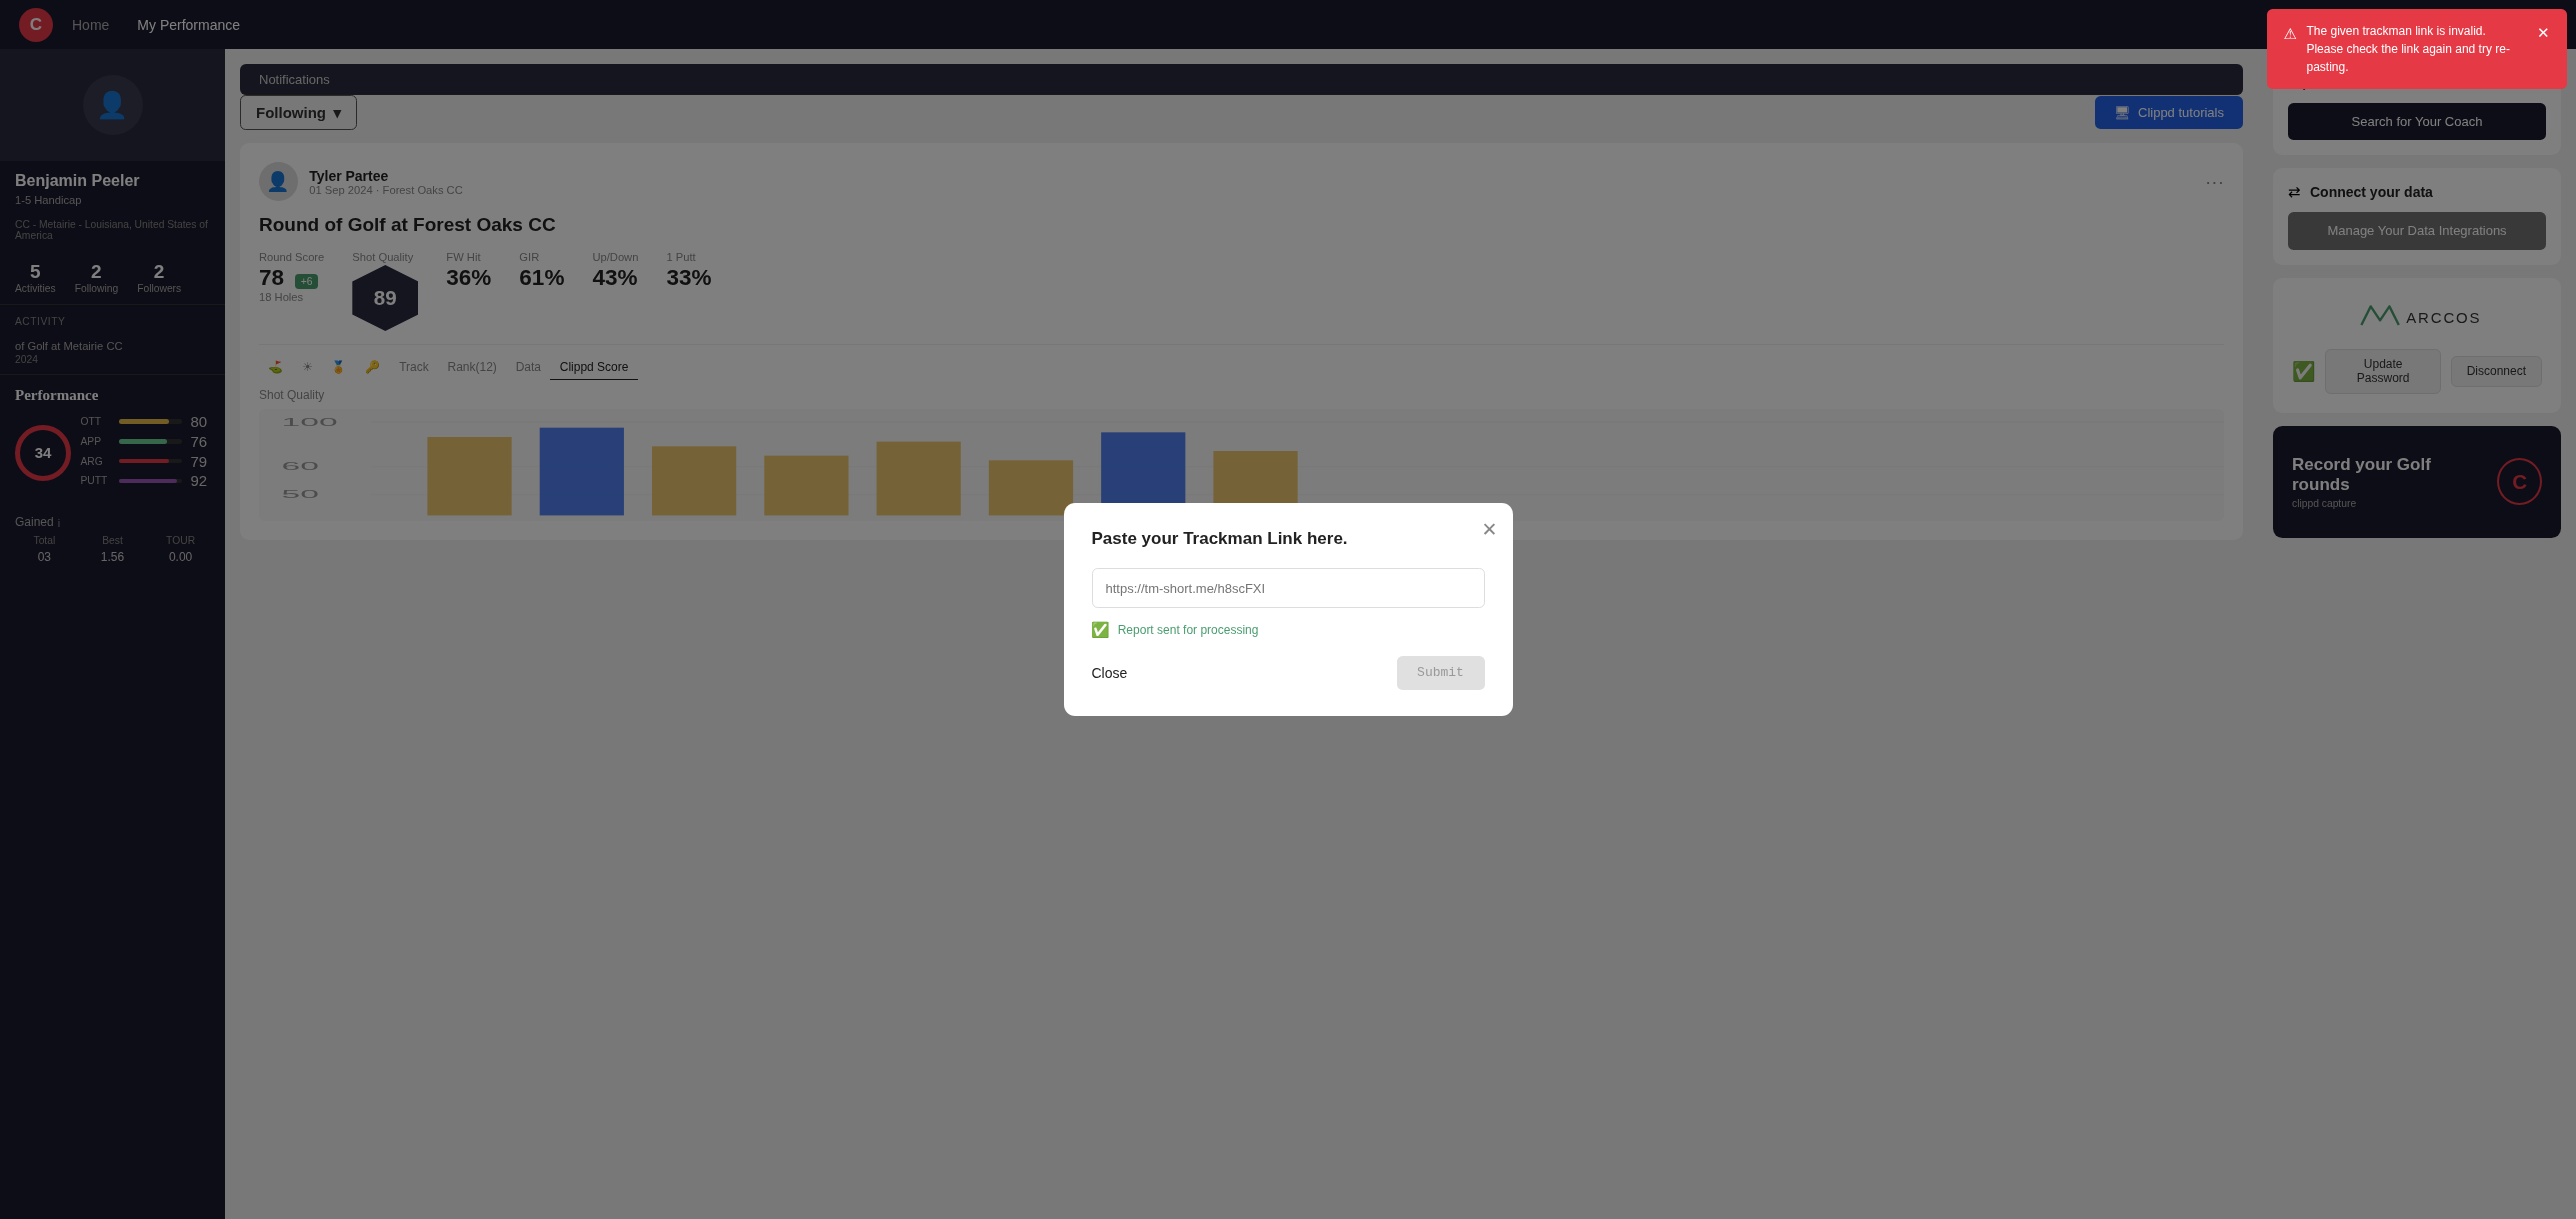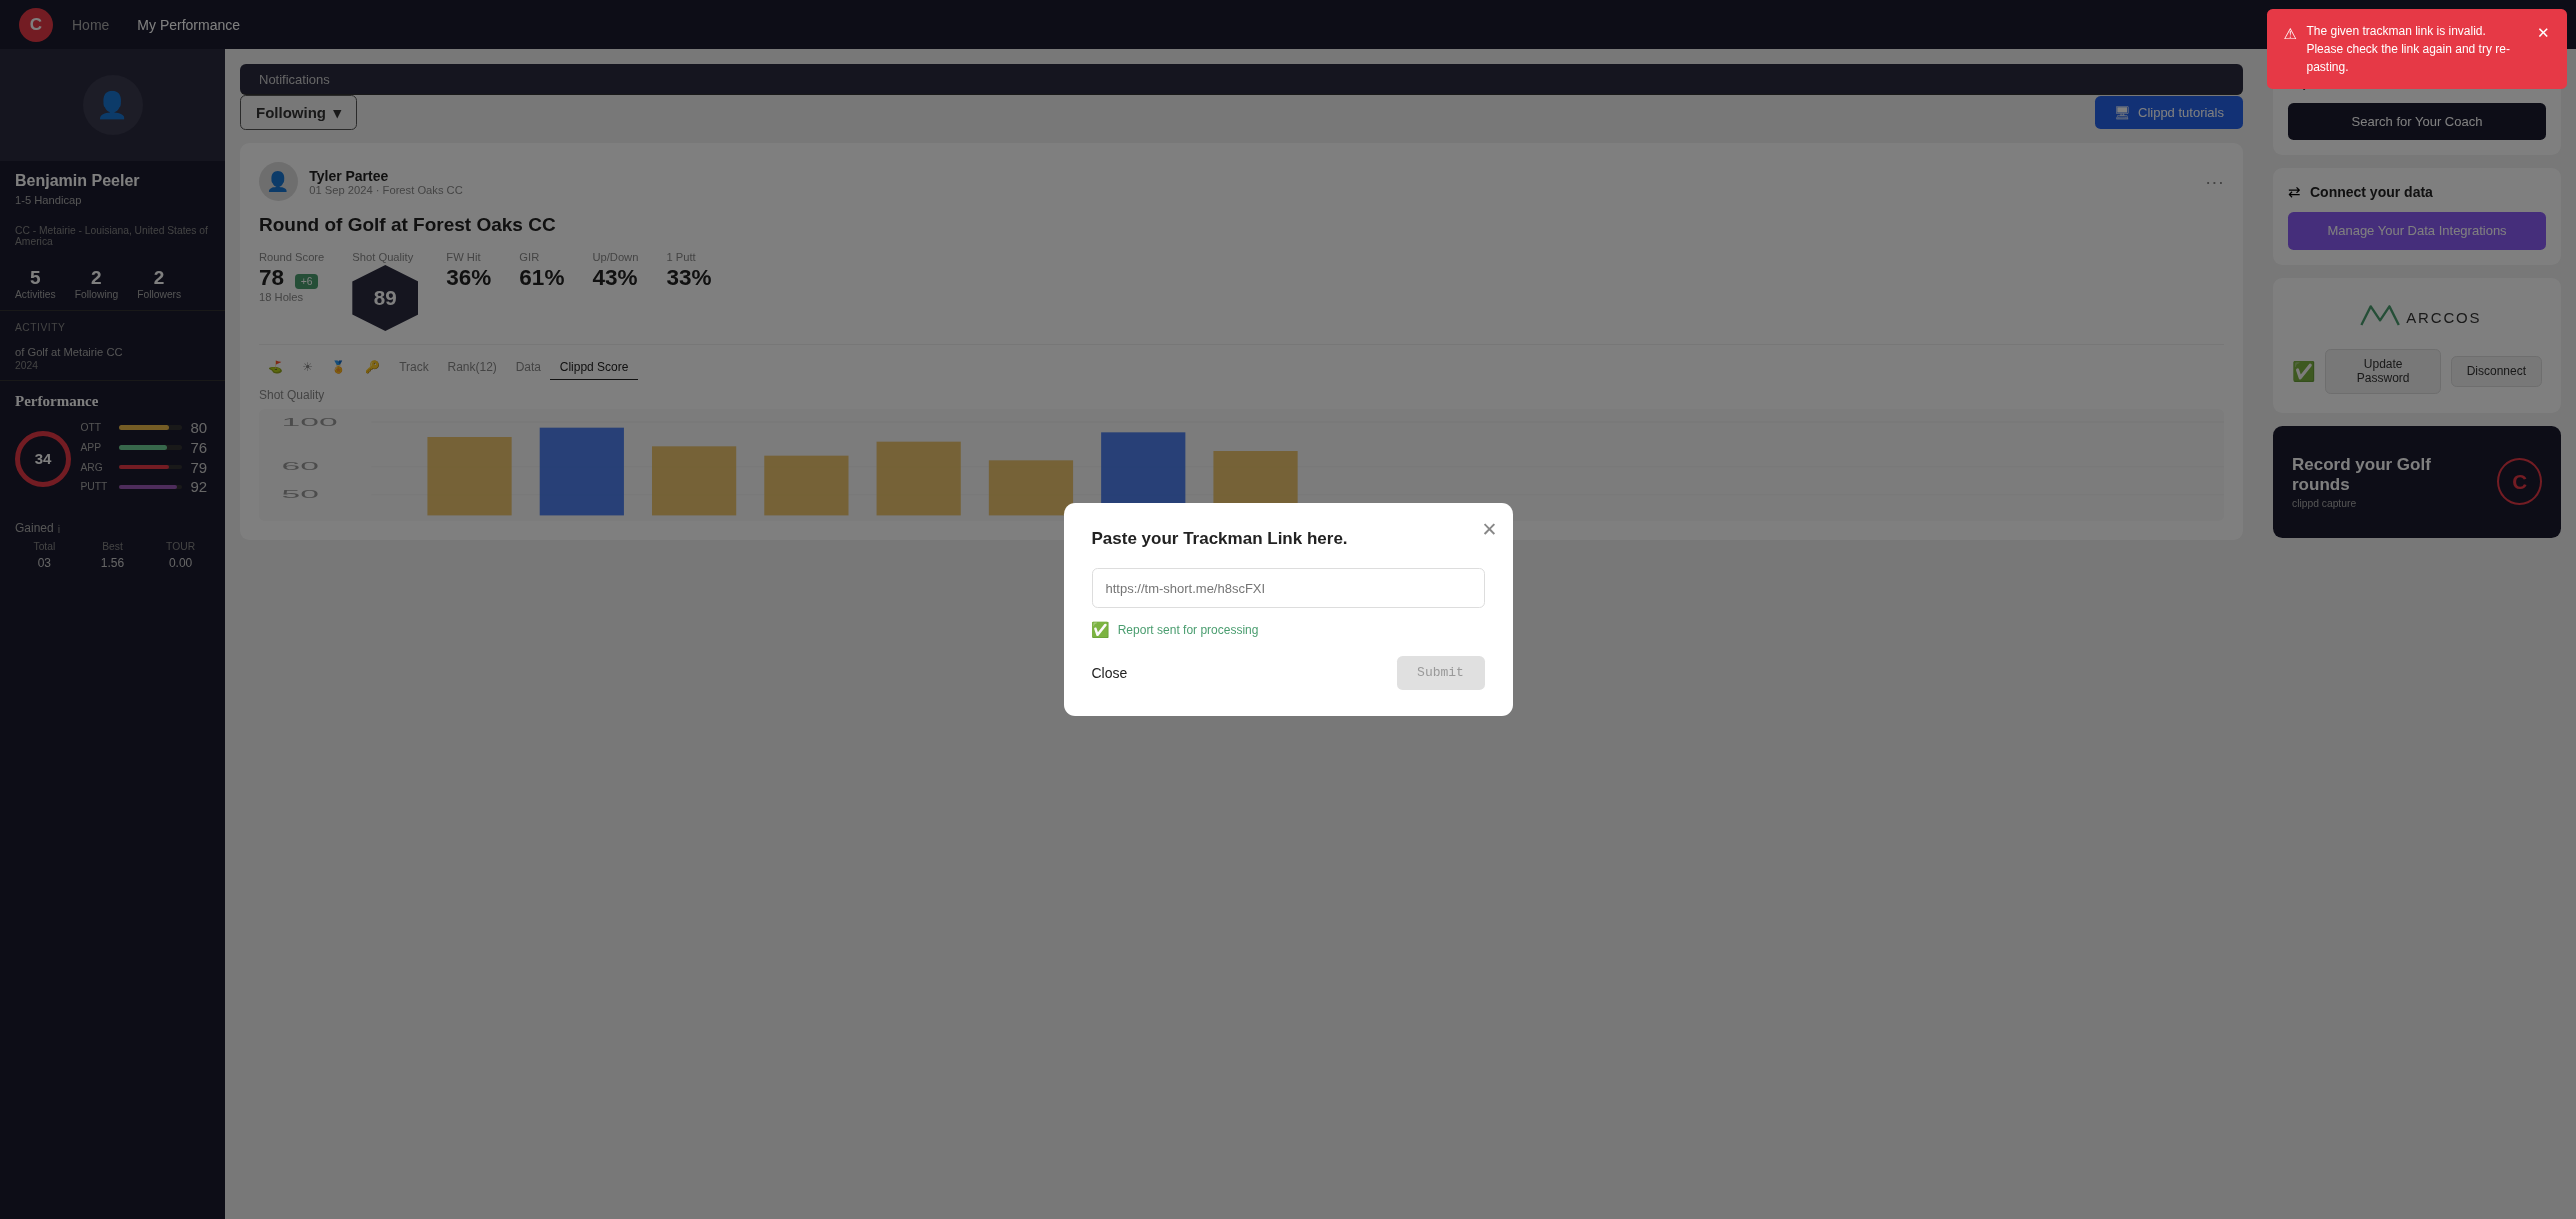--- a/index.html
+++ b/index.html
@@ -58,21 +58,21 @@
       position: relative;
     }
     .sidebar-avatar {
       width: 60px; height: 60px; background: #3a3a4e; border-radius: 50%;
       display: flex; align-items: center; justify-content: center;
       color: #aaa; font-size: 26px;
     }
     .sidebar-profile-info { padding: 11.2px 15px; }
     .sidebar-name { font-size: 16px; font-weight: bold; color: white; }
     .sidebar-handicap { font-size: 11.2px; color: #aaa; margin-top: 3.7px; }
-    .sidebar-location { font-size: 10.3px; color: #888; margin-top: 19px; }
+    .sidebar-location { font-size: 10.3px; color: #888; margin-top: 13px; }
     .sidebar-stats {
       display: flex; padding: 9.4px 15px; gap: 19px; border-bottom: 0.9px solid #333;
     }
     .sidebar-stat { text-align: center; }
     .sidebar-stat-num { font-size: 19px; font-weight: bold; color: white; }
     .sidebar-stat-label { font-size: 10.3px; color: #aaa; }
     .sidebar-section-label {
       font-size: 10.3px; color: #888; padding: 11.2px 15px 3.7px;
       text-transform: uppercase; letter-spacing: 0.5px;
     }
@@ -182,21 +182,21 @@
     }
     .right-section-header {
       display: flex; align-items: center; gap: 9.4px; margin-bottom: 11.2px;
     }
     .right-section-title { font-size: 14px; font-weight: 600; color: #222; }
     .right-btn {
       width: 100%; background: #1a1a2e; color: white;
       border: none; padding: 11.2px; border-radius: 5.6px;
       cursor: pointer; font-size: 13px; font-weight: 500;
     }
-    .connect-btn { background: #8b5cf6; }
+    .connect-btn { background: #737373; }
     .arccos-section {
       background: white; border-radius: 9.4px; padding: 19px; margin-bottom: 13px;
       display: flex; flex-direction: column; align-items: center; gap: 15px;
     }
     .arccos-actions { display: flex; gap: 9.4px; align-items: center; justify-content: center; width: 100%; }
     .arccos-connected { color: #4a9d6f; font-size: 19px; }
     .arccos-btn {
       padding: 7.5px 15px; border-radius: 5.6px; font-size: 12px; cursor: pointer;
       background: #f0f0f0; border: 0.9px solid #ddd; color: #333;
     }

